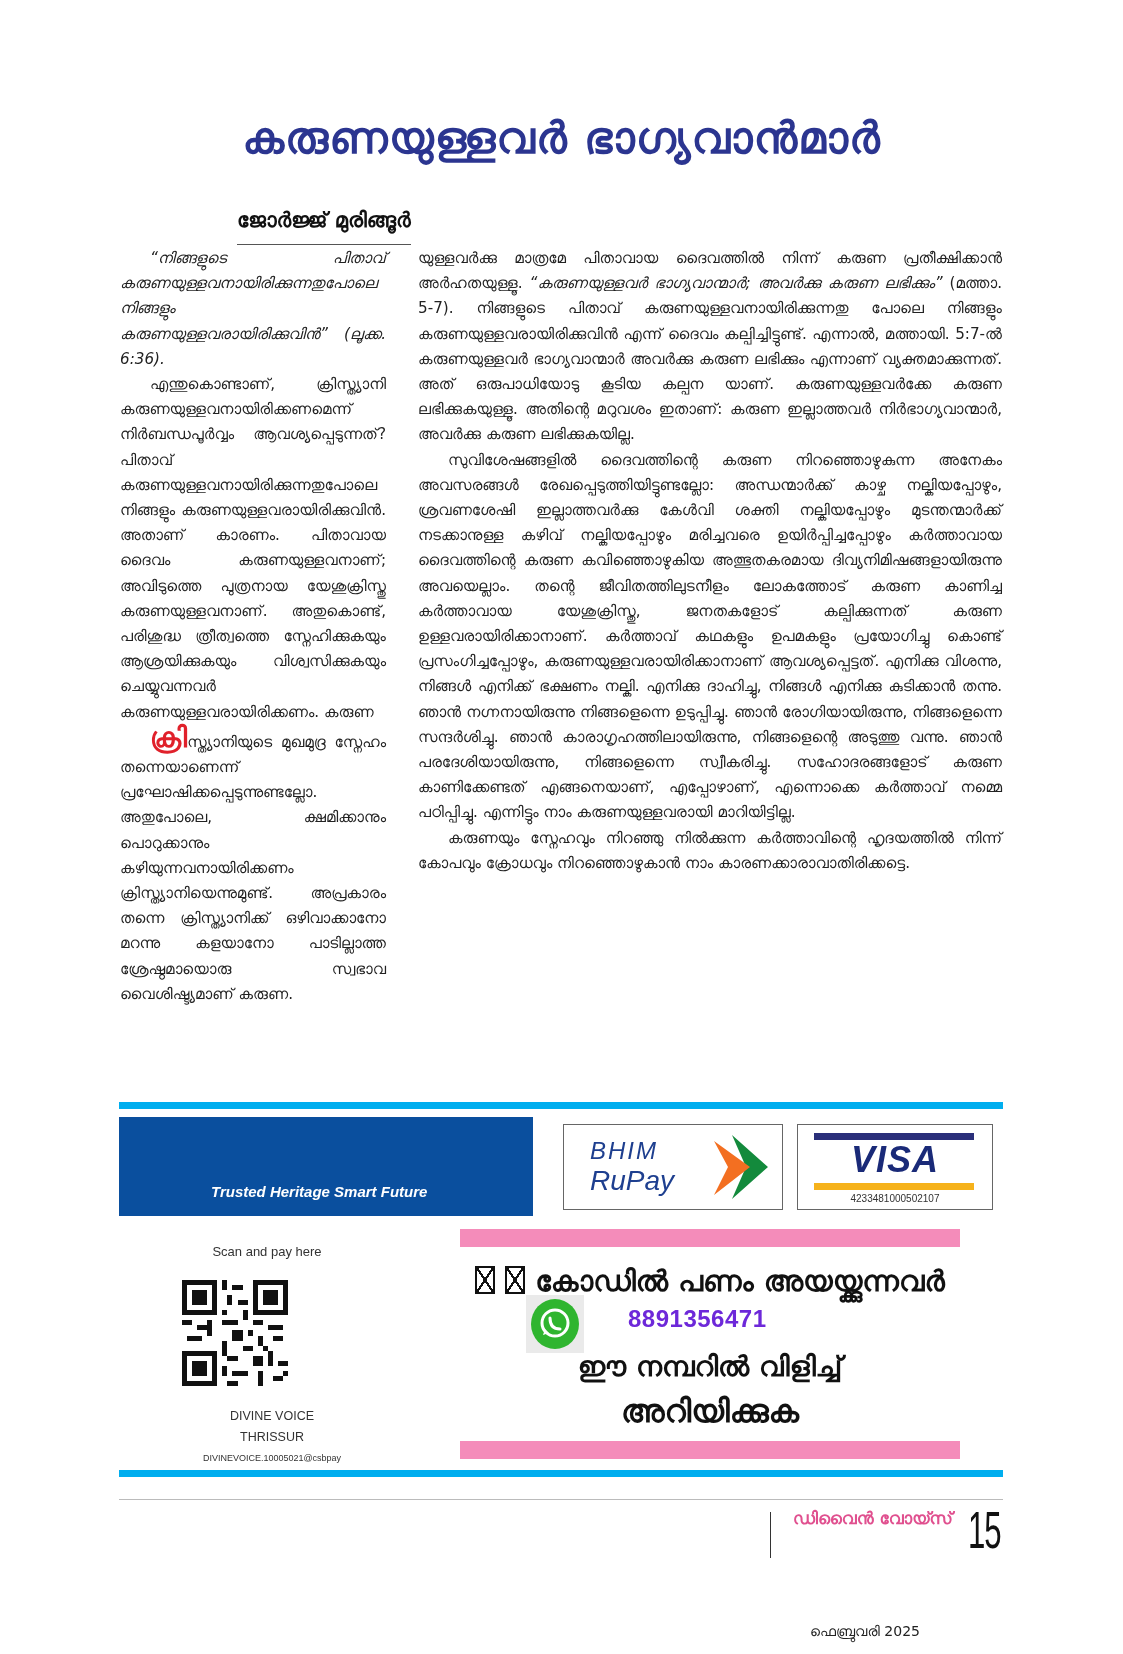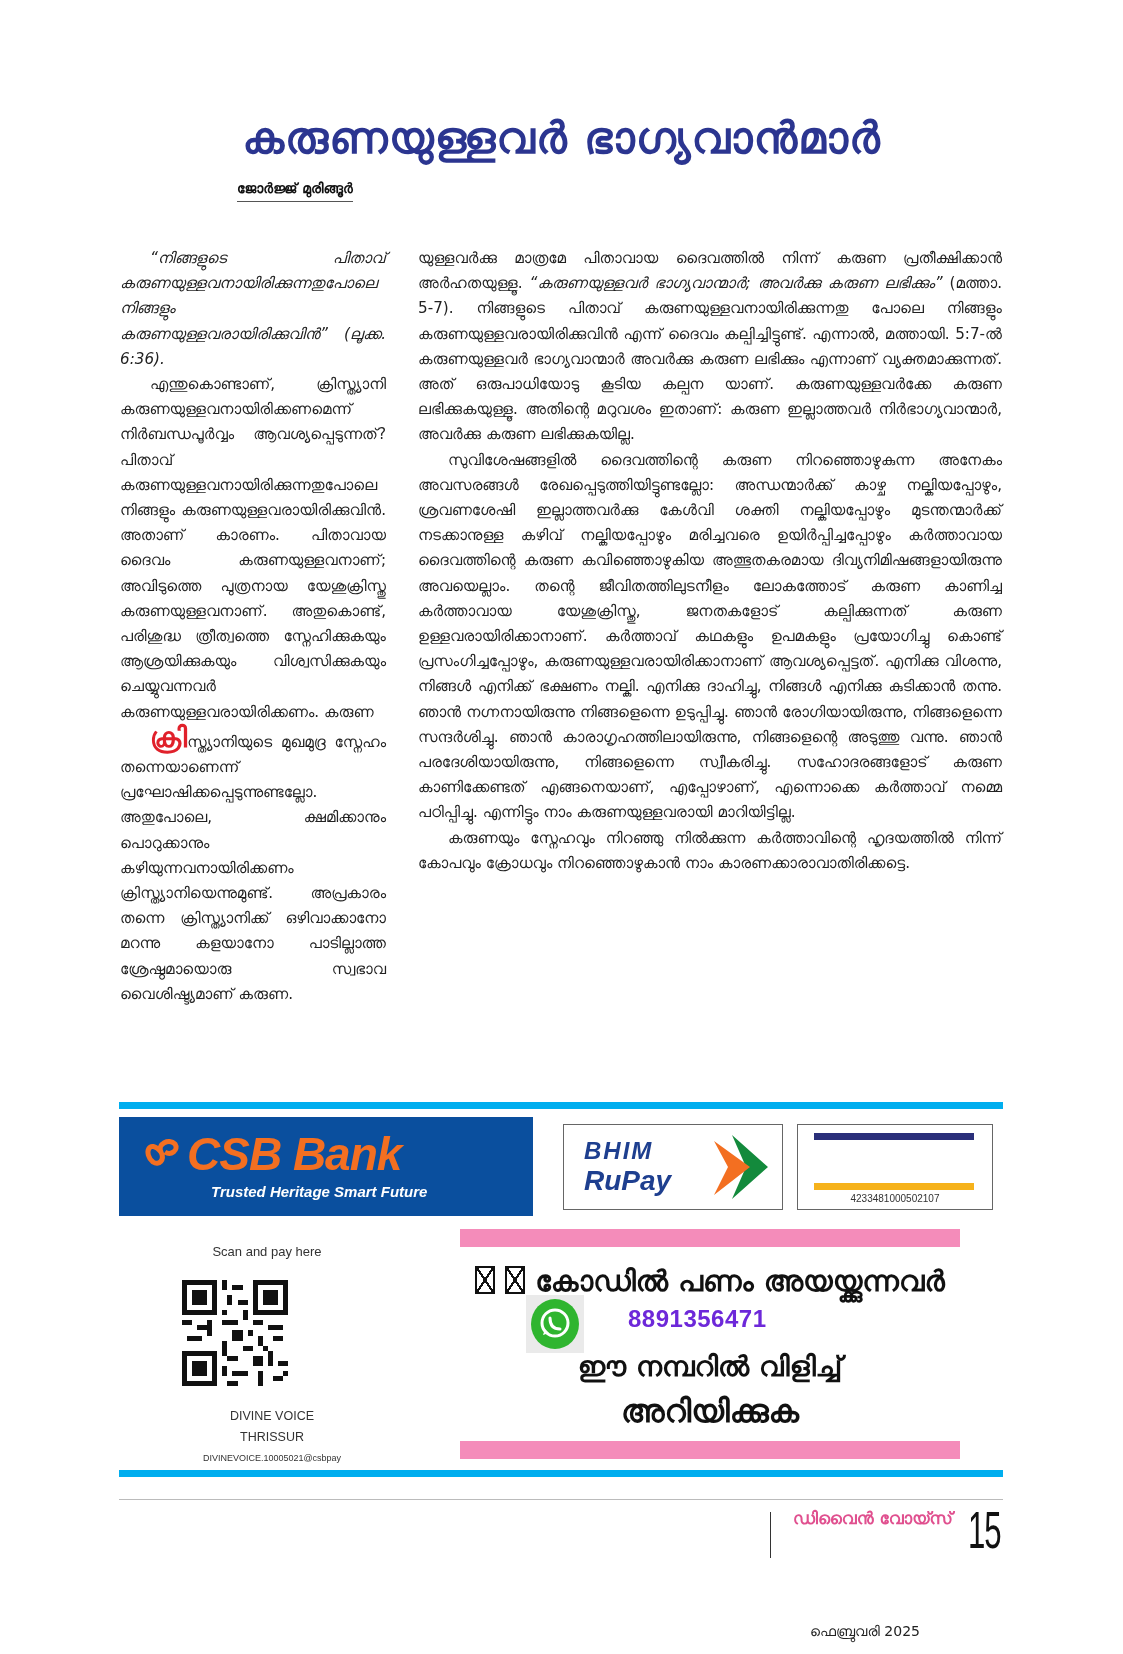--- a/index.html
+++ b/index.html
@@ -2,22 +2,22 @@
 <html><head>
 <meta charset="utf-8">
 <style>
   html, body { margin: 0; padding: 0; background: #ffffff; }
   body { width: 1123px; height: 1654px; position: relative; overflow: hidden;
          font-family: "DejaVu Sans", sans-serif; color: #222; }
 
   .title { position: absolute; left: 0; width: 1123px; top: 112px; text-align: center;
            font-family: "DejaVu Sans", sans-serif; font-weight: bold; font-size: 44px;
            color: #2b3590; letter-spacing: 1px; }
-  .byline { position: absolute; left: 237px; top: 180px; font-weight: bold; font-size: 14px;
-            color: #111; padding-bottom: 4px; border-bottom: 1.5px solid #555; }
+  .byline { position: absolute; left: 237px; top: 208px; font-weight: bold; font-size: 21px;
+            color: #111; padding-bottom: 12px; border-bottom: 1.5px solid #555; }
 
   .col { position: absolute; font-size: 15.2px; line-height: 25.2px; color: #222; }
   .col-left { left: 120px; top: 246px; width: 266px; text-align: justify; }
   .col-right { left: 418px; top: 246px; width: 584px; text-align: justify; }
   .col p { margin: 0; }
   .indent { text-indent: 30px; }
   .quote { font-style: italic; text-indent: 30px; }
   .dropcap { color: #e0212b; font-weight: bold; font-size: 28px; }
   em { font-style: italic; }
 
@@ -28,21 +28,21 @@
 
   .csb { position: absolute; left: 119px; top: 1117px; width: 414px; height: 99px; background: #0a4f9e; }
   .csb-name { position: absolute; left: 22px; top: 10px; font-family: "Liberation Sans", sans-serif;
               font-weight: bold; font-style: italic; font-size: 46px; color: #f36f21; letter-spacing: -1px; }
   .csb-logo-glyph { display: inline-block; margin-right: 6px; }
   .csb-tag { position: absolute; left: 92px; top: 66px; font-family: "Liberation Sans", sans-serif;
              font-weight: bold; font-style: italic; font-size: 15px; color: #ffffff; }
 
   .card { position: absolute; top: 1124px; height: 84px; border: 1.5px solid #666; background: #fff; }
   .bhim { left: 563px; width: 218px; }
-  .bhim-text { position: absolute; left: 20px; font-family: "Liberation Sans", sans-serif; font-weight: bold;
+  .bhim-text { position: absolute; left: 26px; font-family: "Liberation Sans", sans-serif; font-weight: normal;
                font-style: italic; color: #1e3f8f; }
   .bhim-line1 { top: 12px; font-size: 24px; letter-spacing: 2px; }
   .bhim-line2 { top: 40px; font-size: 28px; }
   .bhim-arrow { position: absolute; right: 12px; top: 10px; }
   .visa { left: 797px; width: 194px; }
   .visa-bar-top { position: absolute; left: 16px; top: 8px; width: 160px; height: 7px; background: #2a2f7a; }
   .visa-text { position: absolute; left: 0; width: 194px; top: 14px; text-align: center;
                font-family: "Liberation Sans", sans-serif; font-weight: bold; font-style: italic;
                font-size: 36px; color: #1a2a78; letter-spacing: 1px; }
   .visa-bar-bot { position: absolute; left: 16px; top: 58px; width: 160px; height: 7px; background: #f6b21b; }
@@ -96,41 +96,35 @@
 
 <div class="col col-right">
   <p><span>യുള്ളവർക്കു മാത്രമേ പിതാവായ ദൈവത്തിൽ നിന്ന് കരുണ പ്രതീക്ഷിക്കാൻ അർഹതയുള്ളൂ. </span><em>“കരുണയുള്ളവർ ഭാഗ്യവാന്മാർ; അവർക്കു കരുണ ലഭിക്കും”</em><span> (മത്താ. 5-7). നിങ്ങളുടെ പിതാവ് കരുണയുള്ളവനായിരിക്കുന്നതു പോലെ നിങ്ങളും കരുണയുള്ളവരായിരിക്കുവിൻ എന്ന് ദൈവം കല്പിച്ചിട്ടുണ്ട്. എന്നാൽ, മത്തായി. 5:7-ൽ കരുണയുള്ളവർ ഭാഗ്യവാന്മാർ അവർക്കു കരുണ ലഭിക്കും എന്നാണ് വ്യക്തമാക്കുന്നത്. അത് ഒരുപാധിയോടു കൂടിയ കല്പന യാണ്. കരുണയുള്ളവർക്കേ കരുണ ലഭിക്കുകയുള്ളൂ. അതിന്റെ മറുവശം ഇതാണ്: കരുണ ഇല്ലാത്തവർ നിർഭാഗ്യവാന്മാർ, അവർക്കു കരുണ ലഭിക്കുകയില്ല.</span></p>
   <p class="indent">സുവിശേഷങ്ങളിൽ ദൈവത്തിന്റെ കരുണ നിറഞ്ഞൊഴുകുന്ന അനേകം അവസരങ്ങൾ രേഖപ്പെടുത്തിയിട്ടുണ്ടല്ലോ: അന്ധന്മാർക്ക് കാഴ്ച നല്കിയപ്പോഴും, ശ്രവണശേഷി ഇല്ലാത്തവർക്കു കേൾവി ശക്തി നല്കിയപ്പോഴും മുടന്തന്മാർക്ക് നടക്കാനുള്ള കഴിവ് നല്കിയപ്പോഴും മരിച്ചവരെ ഉയിർപ്പിച്ചപ്പോഴും കർത്താവായ ദൈവത്തിന്റെ കരുണ കവിഞ്ഞൊഴുകിയ അത്ഭുതകരമായ ദിവ്യനിമിഷങ്ങളായിരുന്നു അവയെല്ലാം. തന്റെ ജീവിതത്തിലുടനീളം ലോകത്തോട് കരുണ കാണിച്ച കർത്താവായ യേശുക്രിസ്തു, ജനതകളോട് കല്പിക്കുന്നത് കരുണ ഉള്ളവരായിരിക്കാനാണ്. കർത്താവ് കഥകളും ഉപമകളും പ്രയോഗിച്ചു കൊണ്ട് പ്രസംഗിച്ചപ്പോഴും, കരുണയുള്ളവരായിരിക്കാനാണ് ആവശ്യപ്പെട്ടത്. എനിക്കു വിശന്നു, നിങ്ങൾ എനിക്ക് ഭക്ഷണം നല്കി. എനിക്കു ദാഹിച്ചു, നിങ്ങൾ എനിക്കു കുടിക്കാൻ തന്നു. ഞാൻ നഗ്നനായിരുന്നു നിങ്ങളെന്നെ ഉടുപ്പിച്ചു. ഞാൻ രോഗിയായിരുന്നു, നിങ്ങളെന്നെ സന്ദർശിച്ചു. ഞാൻ കാരാഗൃഹത്തിലായിരുന്നു, നിങ്ങളെന്റെ അടുത്തു വന്നു. ഞാൻ പരദേശിയായിരുന്നു, നിങ്ങളെന്നെ സ്വീകരിച്ചു. സഹോദരങ്ങളോട് കരുണ കാണിക്കേണ്ടത് എങ്ങനെയാണ്, എപ്പോഴാണ്, എന്നൊക്കെ കർത്താവ് നമ്മെ പഠിപ്പിച്ചു. എന്നിട്ടും നാം കരുണയുള്ളവരായി മാറിയിട്ടില്ല.</p>
   <p class="indent">കരുണയും സ്നേഹവും നിറഞ്ഞു നിൽക്കുന്ന കർത്താവിന്റെ ഹൃദയത്തിൽ നിന്ന് കോപവും ക്രോധവും നിറഞ്ഞൊഴുകാൻ നാം കാരണക്കാരാവാതിരിക്കട്ടെ.</p>
 </div>
 
 <div class="rule-blue rule-top"></div>
 
 <div class="csb">
-  <div class="csb-name">
-    <span class="csb-logo-glyph">
-      <svg width="40" height="36" viewBox="0 0 40 36">
-          <path d="M20 18 C8 4 2 20 12 28 C18 32 24 26 20 18 C16 10 28 4 34 10 C38 16 30 22 24 18" fill="none" stroke="#f36f21" stroke-width="5"></path>
-        </svg>
-    </span><span>CSB Bank</span>
-  </div>
   <div class="csb-tag">Trusted Heritage Smart Future</div>
 </div>
 
 <div class="card bhim">
   <div class="bhim-text bhim-line1">BHIM</div>
   <div class="bhim-text bhim-line2">RuPay</div>
   <svg class="bhim-arrow" width="60" height="64" viewBox="0 0 60 64">
     <polygon points="22,0 58,32 22,64 36,32" fill="#138a3c"></polygon>
     <polygon points="4,6 40,32 4,60 18,32" fill="#f36f21"></polygon>
   </svg>
 </div>
 
 <div class="card visa">
   <div class="visa-bar-top"></div>
+  <div class="visa-text">VISA</div>
   <div class="visa-bar-bot"></div>
   <div class="visa-num">4233481000502107</div>
 </div>
 
 <div class="scan-label">Scan and pay here</div>
 <svg class="qr" viewBox="0 0 21 21" shape-rendering="crispEdges">
   <rect x="0" y="0" width="21" height="21" fill="#fff"></rect>
   <g fill="#111">
     <rect x="0" y="0" width="7" height="1"></rect>
       <rect x="0" y="6" width="7" height="1"></rect>

